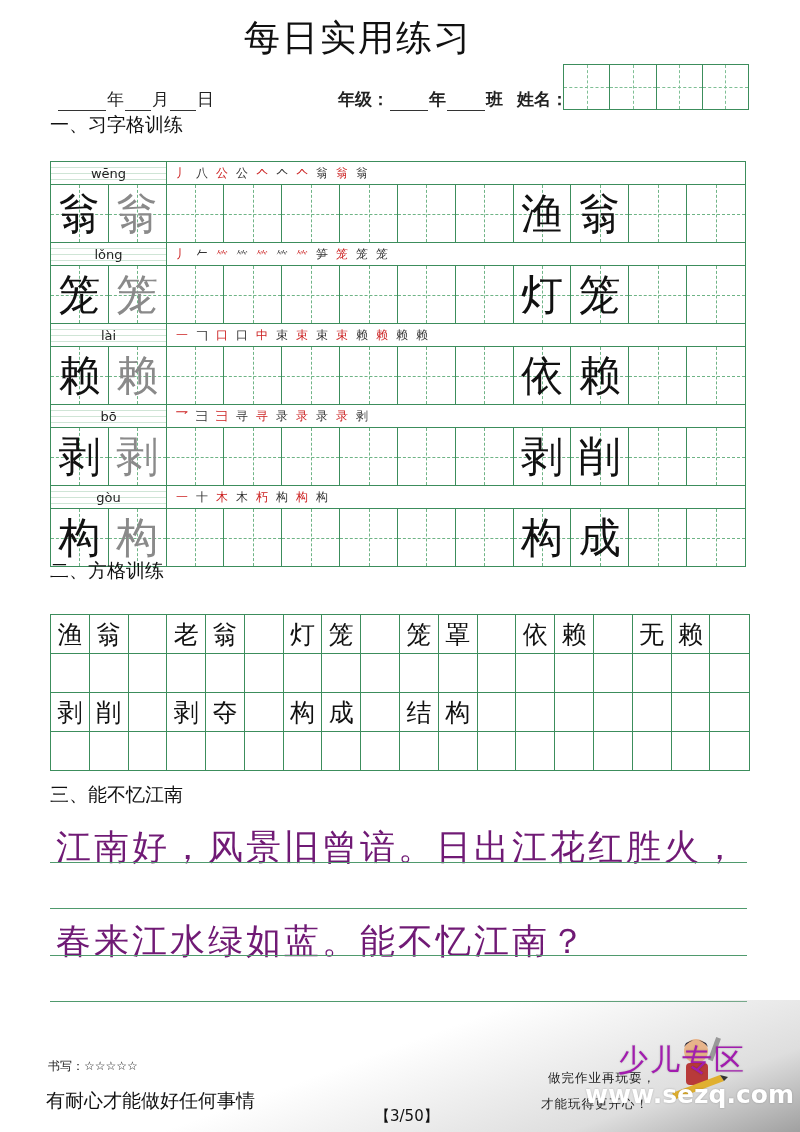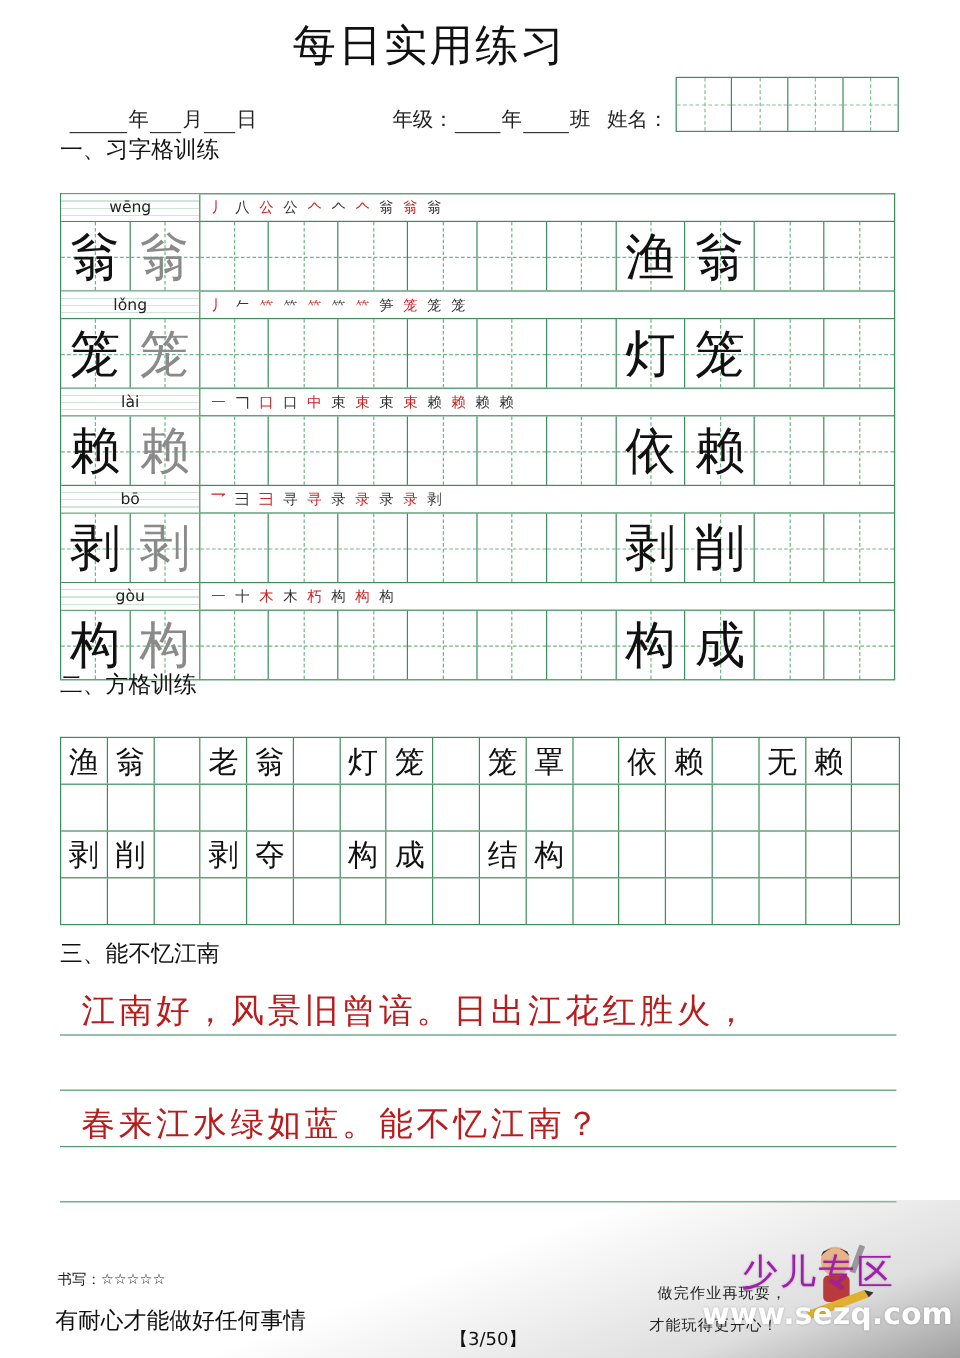--- a/index.html
+++ b/index.html
@@ -38,21 +38,21 @@
   .cell.trace { color: #8a8a8a; }
 
   
   .fang { left: 50px; top: 614px; width: 700px; border: 1.5px solid #3c8d5c; border-bottom: none; }
   .frow { display: flex; height: 39px; border-bottom: 1.5px solid #3c8d5c; }
   .fcell { width: 38.9px; border-right: 1.5px solid #3c8d5c; display: flex; align-items: center; justify-content: center; font-family: "DejaVu Serif", serif; font-size: 25px; color: #111; }
   .fcell:last-child { border-right: none; }
 
   
   .wline { left: 50px; width: 697px; height: 0; border-top: 1.5px solid #4f9a6d; }
-  .verse { left: 68px; font-family: "DejaVu Serif", serif; font-size: 28px; letter-spacing: 3px; color: #b91c1c; }
+  .verse { left: 56px; font-family: "DejaVu Serif", serif; font-size: 35px; letter-spacing: 3px; color: #701a75; }
 
   
   .footer-shade { left: 0; top: 1000px; width: 800px; height: 132px;
     background: linear-gradient(160deg, rgba(255,255,255,0) 45%, rgba(200,200,200,0.6) 80%, rgba(150,150,150,0.9) 100%); }
   .rating { left: 48px; top: 1058px; font-size: 12px; color: #222; }
   .motto { left: 46px; top: 1088px; font-size: 19px; color: #111; }
   .pager { left: 375px; top: 1095px; font-size: 15px; color: #111; margin-top: 12px; }
   .brand-note { left: 548px; font-family: "DejaVu Serif", serif; font-size: 12.5px; color: #222; letter-spacing: 1px; }
   .brand-title { left: 618px; top: 1040px; font-size: 30px; font-weight: normal; color: #a21caf; letter-spacing: 2px; text-shadow: 0 0 2px rgba(0,0,0,0.25); }
   .brand-url { left: 585px; top: 1080px; font-size: 25px; font-weight: bold; color: #fff; text-shadow: 0 0 2px rgba(0,0,0,0.25); }
@@ -65,21 +65,21 @@
 
 <div class="abs info" style="left:57px;">
   <span class="blank" style="width:48px"></span>
   <span>年</span>
   <span class="blank" style="width:26px"></span>
   <span>月</span>
   <span class="blank" style="width:26px"></span>
   <span>日</span>
 </div>
 
-<div class="abs info" style="left:327px;">
+<div class="abs info" style="left:338px;font-weight:bold;">
   <span>年级：</span>
   <span class="blank" style="width:38px"></span>
   <span>年</span>
   <span class="blank" style="width:38px"></span>
   <span>班</span>
   <span style="margin-left:14px">姓名：</span>
 </div>
 
 <div class="abs namegrid">
   <div class="namecell"></div>

